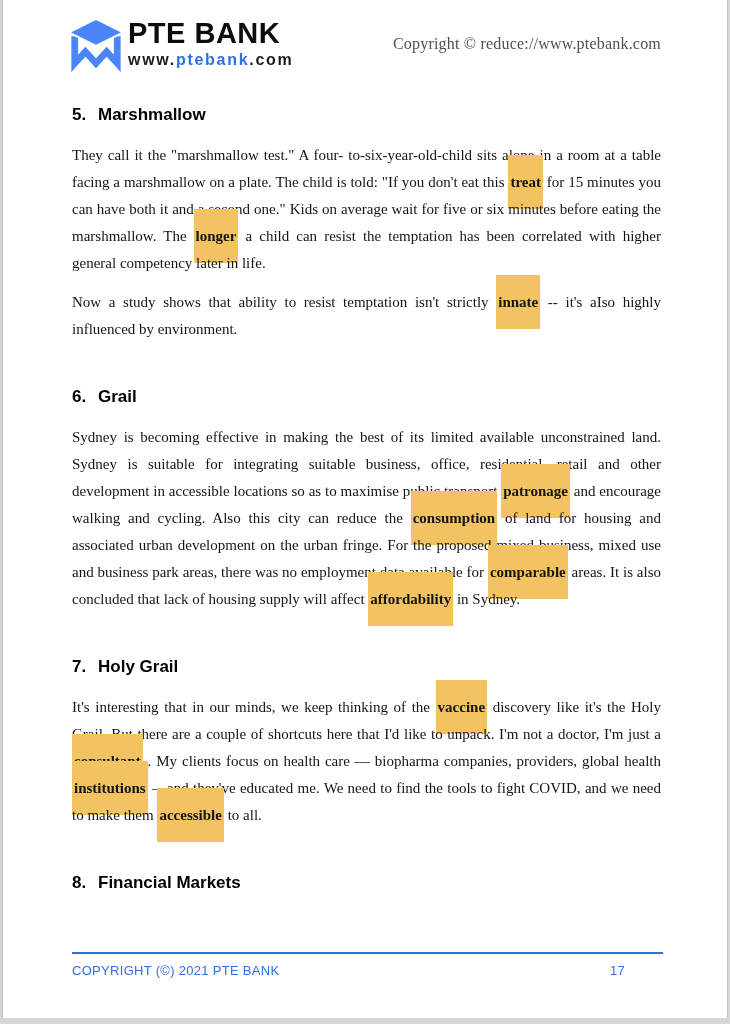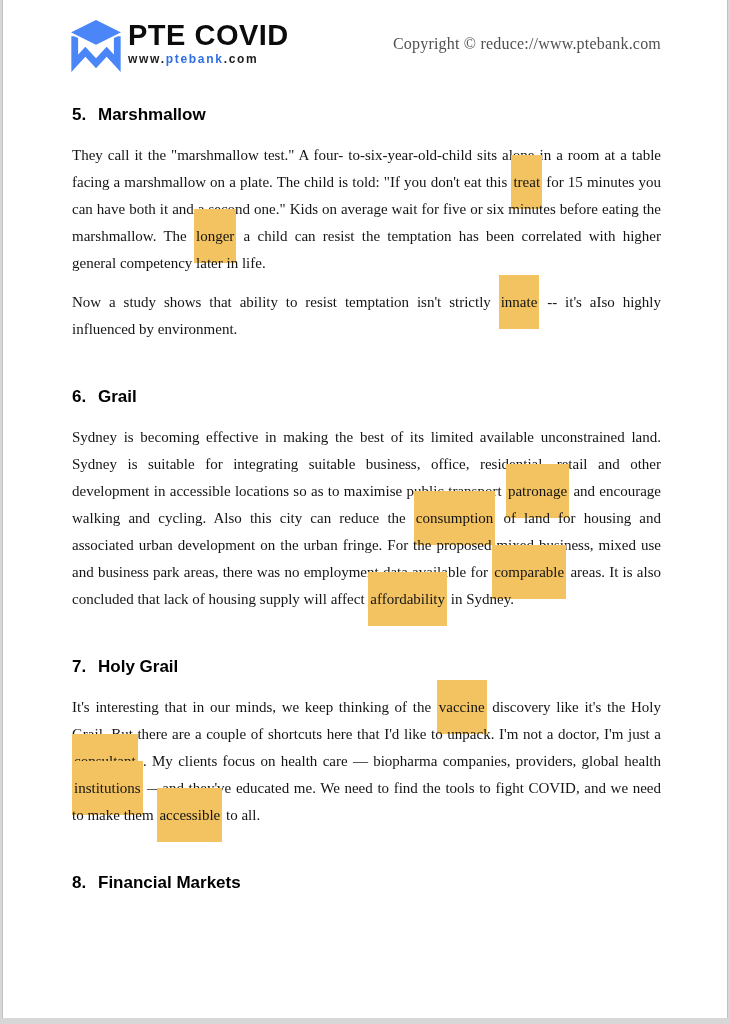--- a/index.html
+++ b/index.html
@@ -34,21 +34,21 @@
   .logo svg .ribbon{stroke:var(--logo-blue);}
   .logo svg .cap{fill:var(--logo-blue);}
   .logo-text{display:flex;flex-direction:column;}
   .brand{
     font-family:"Liberation Sans","DejaVu Sans",sans-serif;
     font-weight:bold;font-size:29px;line-height:1;
     letter-spacing:0.5px;color:#0c0c0c;white-space:nowrap;
   }
   .site{
     font-family:"Liberation Sans","DejaVu Sans",sans-serif;
-    font-weight:bold;font-size:12px;line-height:1.2;
+    font-weight:bold;font-size:16px;line-height:1.2;
     letter-spacing:1.7px;color:#1d1d1d;margin-top:2px;white-space:nowrap;
   }
   .site .blue{color:var(--accent-blue);}
   .hdr-copy{
     font-size:16px;color:var(--header-gray);
     letter-spacing:0.2px;white-space:nowrap;
   }
   
   .doc{padding:0 66px 0 69px;}
   .sec-h{
@@ -57,21 +57,21 @@
     margin:44px 0 0 0;display:flex;
   }
   .sec-h .num{width:26px;flex:0 0 26px;}
   .sec-h:first-child{margin-top:33px;}
   p.body{
     margin:17px 0 0 0;
     font-size:15px;line-height:27px;
     text-align:justify;color:#141414;
   }
   p.body + p.body{margin-top:12px;}
-  .hl{background:var(--highlight);padding:19px 2px;}
+  .hl{background:var(--highlight);padding:19px 2px;font-weight:bold;}
   
   .ftr{
     position:absolute;left:69px;right:64px;top:952px;
     font-family:"Liberation Sans","DejaVu Sans",sans-serif;
   }
   .ftr-rule{height:2px;background:var(--accent-blue);}
   .ftr-row{
     display:flex;justify-content:space-between;align-items:baseline;
     padding-top:9px;font-size:13px;color:var(--accent-blue);
     letter-spacing:0.3px;
@@ -85,21 +85,21 @@
 
   <div class="hdr">
     <div class="logo">
       <span>
         <svg width="58" height="56" viewBox="0 0 60 56" fill="none" xmlns="http://www.w3.org/2000/svg">
           <path class="ribbon" d="M8 20 L8 48 L19 36 L30 48 L41 36 L52 48 L52 20" stroke-width="7" fill="none"></path>
           <polygon class="cap" points="30,2 58,16 30,30 2,16" stroke="#ffffff" stroke-width="2"></polygon>
         </svg>
       </span>
       <div class="logo-text">
-        <div class="brand">PTE COVID</div>
+        <div class="brand">PTE BANK</div>
         <div class="site"><span>www.</span><span class="blue">ptebank</span><span>.com</span></div>
       </div>
     </div>
     <div class="hdr-copy">Copyright © reduce://www.ptebank.com</div>
   </div>
 
   <div class="doc">
 
     <div class="sec-h">
       <span class="num">5.</span>
@@ -120,14 +120,21 @@
     </div>
     <p class="body"><span>It's interesting that in our minds, we keep thinking of the </span><span class="hl">vaccine</span><span> discovery like it's the Holy Grail. But there are a couple of shortcuts here that I'd like to unpack. I'm not a doctor, I'm just a </span><span class="hl">consultant</span><span> . My clients focus on health care — biopharma companies, providers, global health </span><span class="hl">institutions</span><span> —and they've educated me. We need to find the tools to fight COVID, and we need to make them </span><span class="hl">accessible</span><span> to all.</span></p>
 
     <div class="sec-h">
       <span class="num">8.</span>
       <span class="ttl">Financial Markets</span>
     </div>
 
   </div>
 
+  <div class="ftr">
+    <div class="ftr-rule"></div>
+    <div class="ftr-row">
+      <span class="ftr-copy">COPYRIGHT (©) 2021 PTE BANK</span>
+      <span class="ftr-page">17</span>
+    </div>
+  </div>
 
 </div>
 
 </body></html>

